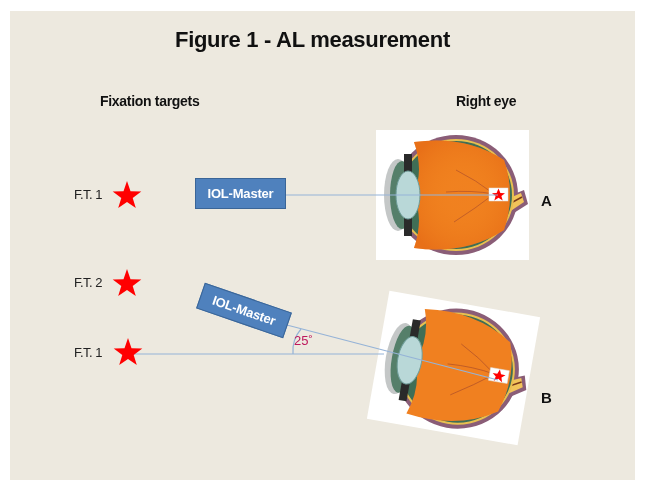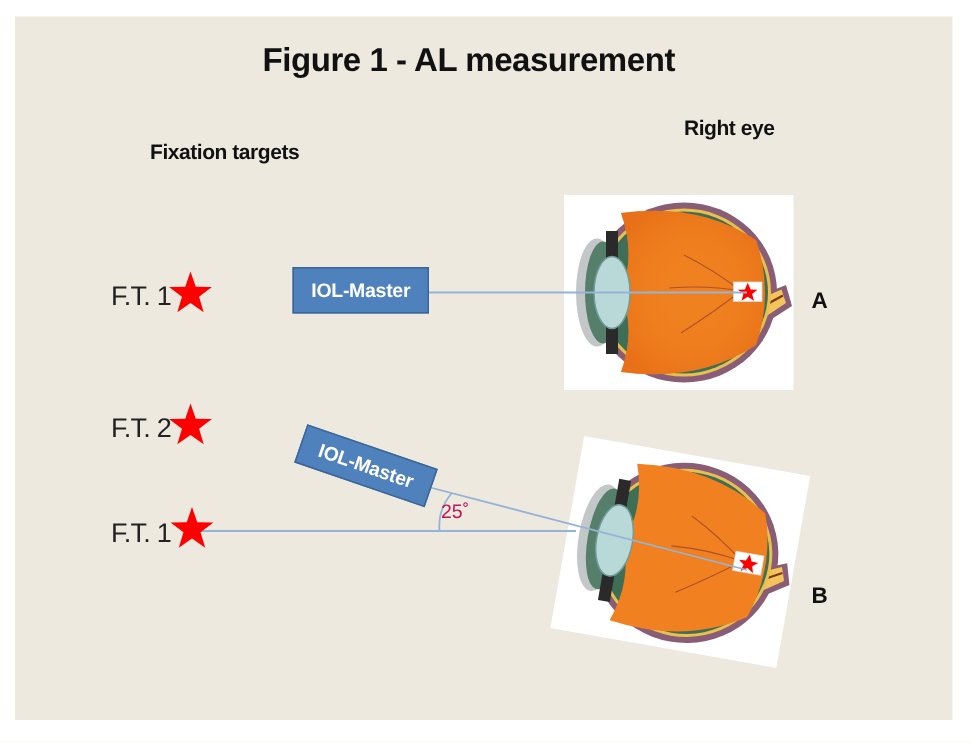--- a/index.html
+++ b/index.html
@@ -3,38 +3,38 @@
   <meta charset="utf-8">
   <style>
     html, body { margin: 0; padding: 0; background: #ffffff; }
     body { width: 648px; height: 495px; position: relative; overflow: hidden;
            font-family: "Liberation Sans", "DejaVu Sans", sans-serif; }
     .slide { position: absolute; left: 10px; top: 11px; width: 625px; height: 469px;
              background: #ede9df; }
     .title { position: absolute; left: 0; top: 27px; width: 625px; text-align: center;
              font-size: 22px; font-weight: bold; color: #111; letter-spacing: -0.3px; }
     .heading { position: absolute; font-size: 14px; font-weight: bold; color: #111; letter-spacing: -0.3px; padding-left: 34px; }
-    .ft-label { position: absolute; font-size: 18px; color: #222; letter-spacing: -0.5px; }
+    .ft-label { position: absolute; font-size: 13px; color: #222; letter-spacing: -0.5px; }
     .eye-label { position: absolute; font-size: 15px; font-weight: bold; color: #111; }
     .angle-label { position: absolute; font-size: 13px; color: #be185d; }
     .iol-box { position: absolute; background: #4f81bd; border: 1px solid #3a6597;
                color: #fff; font-weight: bold; font-size: 13px; text-align: center;
                box-sizing: border-box; letter-spacing: -0.2px; }
     svg.overlay { position: absolute; left: 0; top: 0; }
     .eye-wrap { position: absolute; width: 153px; height: 130px; background: #fff; }
   </style>
 </head>
 <body>
 
 <div class="slide"></div>
 
 <div class="title" style="left:0;">Figure 1 - AL measurement</div>
 
 <div class="heading" style="left:66px; top:93px;">Fixation targets</div>
-<div class="heading" style="left:422px; top:77px;">Right eye</div>
+<div class="heading" style="left:422px; top:93px;">Right eye</div>
 
 <div class="ft-label" style="left:74px; top:187px;">F.T. 1</div>
 <div class="ft-label" style="left:74px; top:275px;text-align:right;">F.T. 2</div>
 <div class="ft-label" style="left:74px; top:345px;">F.T. 1</div>
 
 <div class="eye-wrap" style="left:376px; top:130px;">
   <svg width="153" height="130" viewBox="0 0 153 130">
 
     <ellipse cx="80" cy="65" rx="62" ry="60" fill="#8a5d77"></ellipse>
 

